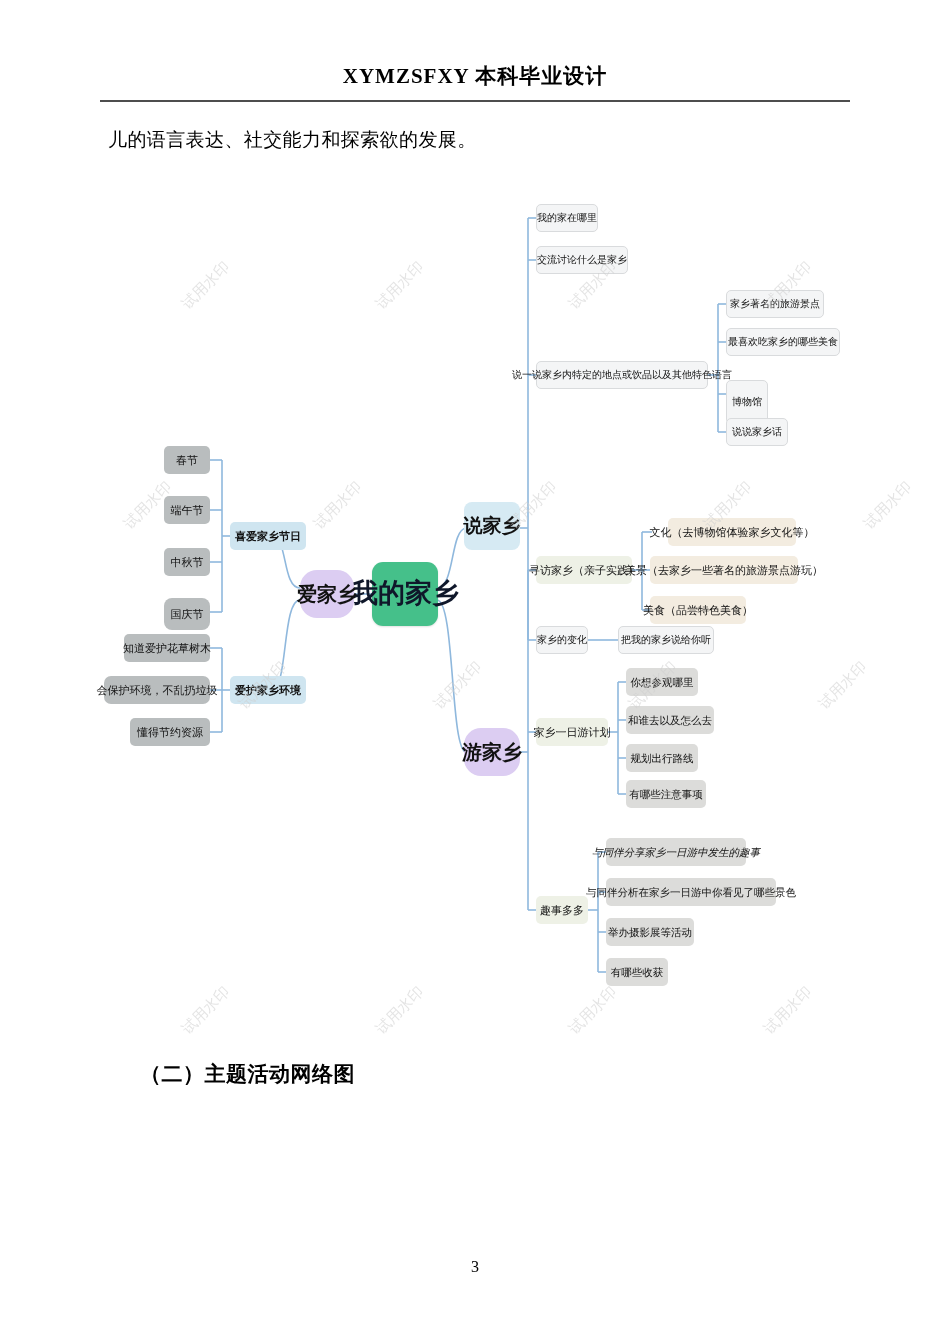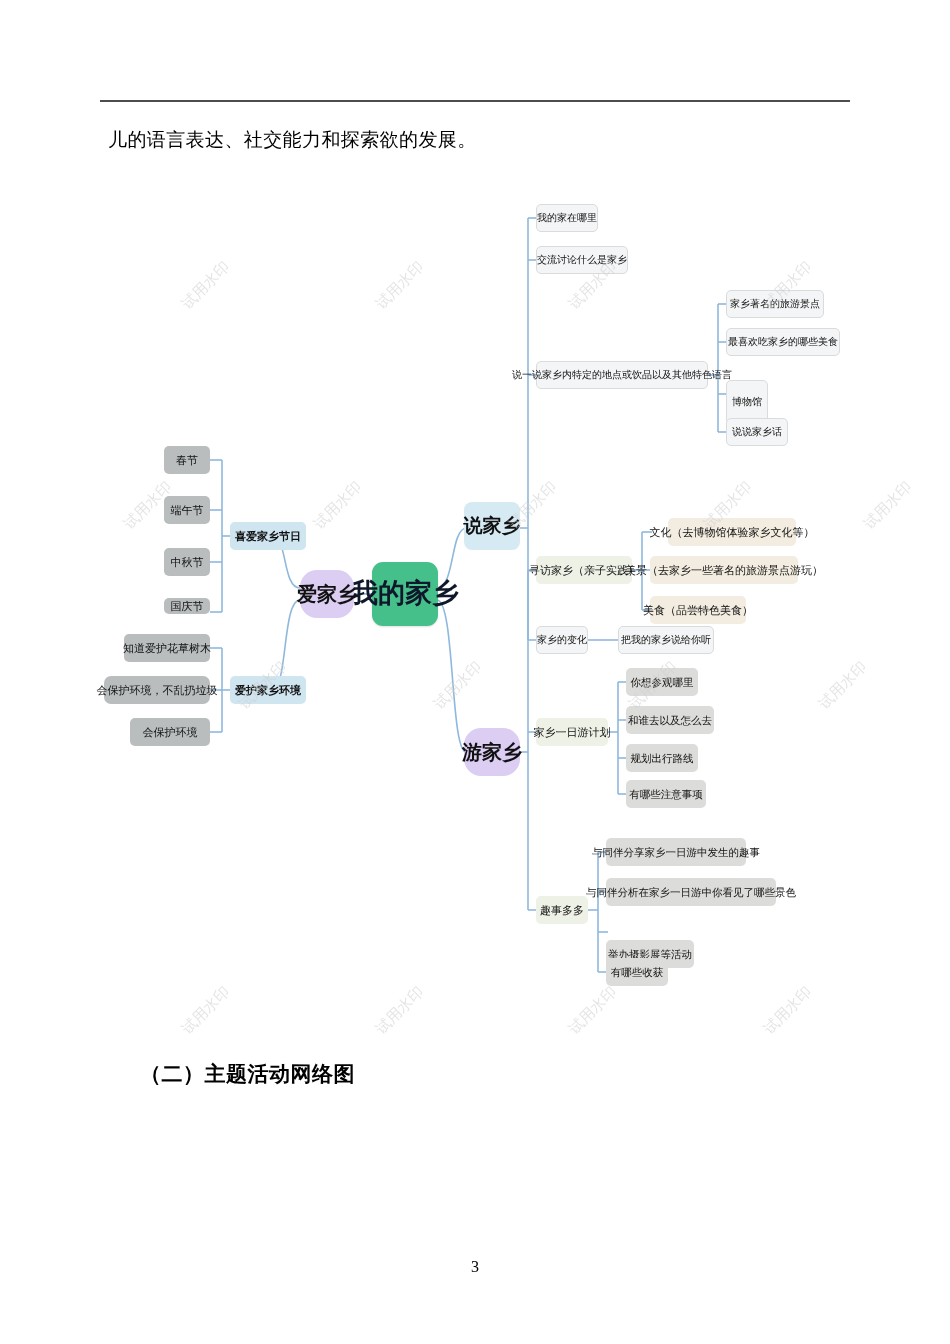--- a/index.html
+++ b/index.html
@@ -162,20 +162,23 @@
     white-space: nowrap;
     pointer-events: none;
     opacity: .55;
   }
 </style>
 </head>
 <body>
 
 <div class="page">
 
+  <div class="header">
+    <div class="header-title">XYMZSFXY 本科毕业设计</div>
+  </div>
   <div class="header-rule"></div>
 
   <div class="body-line" id="lead-line">儿的语言表达、社交能力和探索欲的发展。</div>
 
   <div class="map">
 
     <svg class="links" viewBox="0 0 950 880">
       <g fill="none" stroke="#8fb8dd" stroke-width="1.6">
 
         <path d="M437 418 C 455 418 450 360 466 358"></path>
@@ -249,25 +252,25 @@
     <div class="node n-purple" style="left:300px; top:400px; width:54px; height:48px;">爱家乡</div>
     <div class="node n-blue" style="left:464px; top:332px; width:56px; height:48px;">说家乡</div>
     <div class="node n-purple" style="left:464px; top:558px; width:56px; height:48px;">游家乡</div>
 
     <div class="node n-blue-sm" style="left:230px; top:352px; width:76px; height:28px;">喜爱家乡节日</div>
     <div class="node n-blue-sm" style="left:230px; top:506px; width:76px; height:28px;">爱护家乡环境</div>
 
     <div class="node n-gray" style="left:164px; top:276px; width:46px; height:28px;">春节</div>
     <div class="node n-gray" style="left:164px; top:326px; width:46px; height:28px;">端午节</div>
     <div class="node n-gray" style="left:164px; top:378px; width:46px; height:28px;">中秋节</div>
-    <div class="node n-gray" style="left:164px; top:428px; width:46px; height:16px;">国庆节</div>
+    <div class="node n-gray" style="left:164px; top:428px; width:46px; height:32px;border-radius:8px;">国庆节</div>
 
     <div class="node n-gray" style="left:124px; top:464px; width:86px; height:28px;">知道爱护花草树木</div>
     <div class="node n-gray" style="left:104px; top:506px; width:106px; height:28px;border-radius:7px;">会保护环境，不乱扔垃圾</div>
-    <div class="node n-gray" style="left:130px; top:548px; width:80px; height:28px;">会保护环境</div>
+    <div class="node n-gray" style="left:130px; top:548px; width:80px; height:28px;">懂得节约资源</div>
 
     <div class="node n-white" style="left:536px; top:34px; width:62px; height:28px;">我的家在哪里</div>
     <div class="node n-white" style="left:536px; top:76px; width:92px; height:28px;">交流讨论什么是家乡</div>
     <div class="node n-white" style="left:536px; top:191px; width:172px; height:28px;" style2="">说一说家乡内特定的地点或饮品以及其他特色语言</div>
     <div class="node n-white" style="left:536px; top:456px; width:52px; height:28px;">家乡的变化</div>
 
     <div class="node n-white" style="left:726px; top:120px; width:98px; height:28px;">家乡著名的旅游景点</div>
     <div class="node n-white" style="left:726px; top:158px; width:114px; height:28px;">最喜欢吃家乡的哪些美食</div>
     <div class="node n-white" style="left:726px; top:210px; width:42px; height:44px;">博物馆</div>
     <div class="node n-white" style="left:726px; top:248px; width:62px; height:28px;">说说家乡话</div>
@@ -280,23 +283,23 @@
 
     <div class="node n-cream" style="left:668px; top:348px; width:128px; height:28px;">文化（去博物馆体验家乡文化等）</div>
     <div class="node n-cream" style="left:650px; top:386px; width:148px; height:28px;">美景（去家乡一些著名的旅游景点游玩）</div>
     <div class="node n-cream" style="left:650px; top:426px; width:96px; height:28px;">美食（品尝特色美食）</div>
 
     <div class="node n-stone" style="left:626px; top:498px; width:72px; height:28px;">你想参观哪里</div>
     <div class="node n-stone" style="left:626px; top:536px; width:88px; height:28px;">和谁去以及怎么去</div>
     <div class="node n-stone" style="left:626px; top:574px; width:72px; height:28px;">规划出行路线</div>
     <div class="node n-stone" style="left:626px; top:610px; width:80px; height:28px;">有哪些注意事项</div>
 
-    <div class="node n-stone" style="left:606px; top:668px; width:140px; height:28px;">与同伴分享家乡一日游中发生的趣事</div>
+    <div class="node n-stone" style="left:606px; top:668px; width:140px; height:28px;font-style:italic;">与同伴分享家乡一日游中发生的趣事</div>
     <div class="node n-stone" style="left:606px; top:708px; width:170px; height:28px;">与同伴分析在家乡一日游中你看见了哪些景色</div>
-    <div class="node n-stone" style="left:606px; top:748px; width:88px; height:28px;margin-top:22px;">举办摄影展等活动</div>
+    <div class="node n-stone" style="left:606px; top:748px; width:88px; height:28px;">举办摄影展等活动</div>
     <div class="node n-stone" style="left:606px; top:788px; width:62px; height:28px;">有哪些收获</div>
 
   </div>
 
   <div class="section-heading">（二）主题活动网络图</div>
 
   <div class="page-number">3</div>
 
   <div id="wm-layer">
       <div class="wm" style="left: 178px; top: 300px;">试用水印</div>

